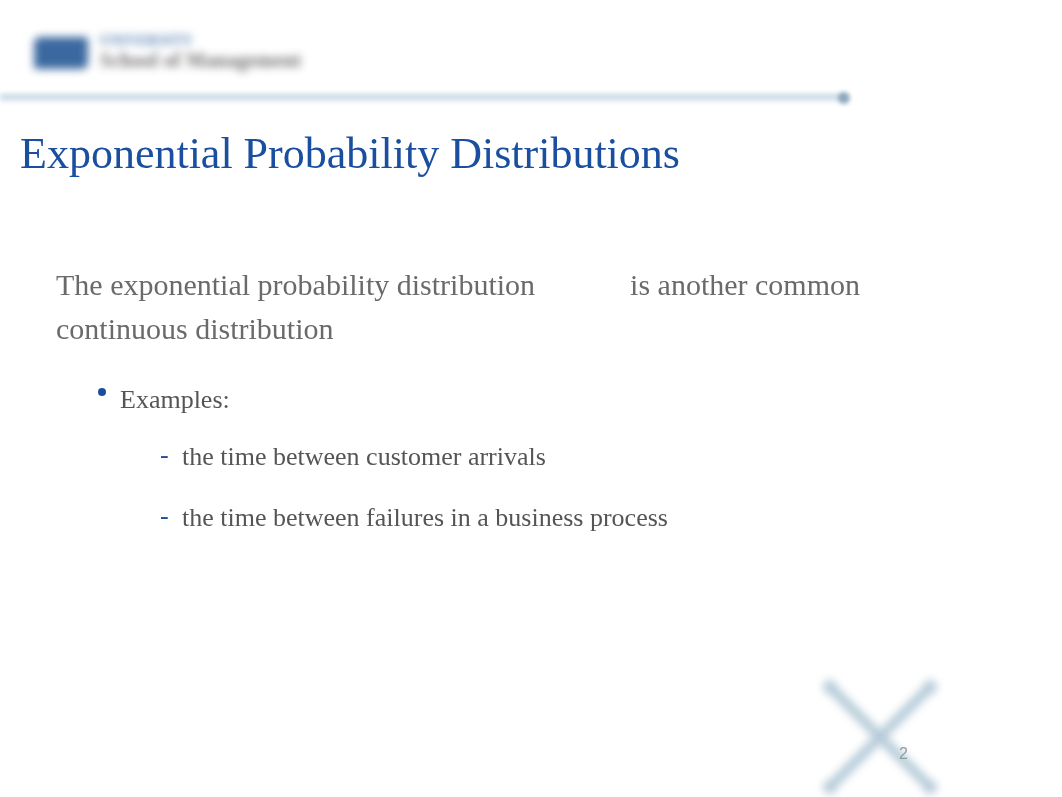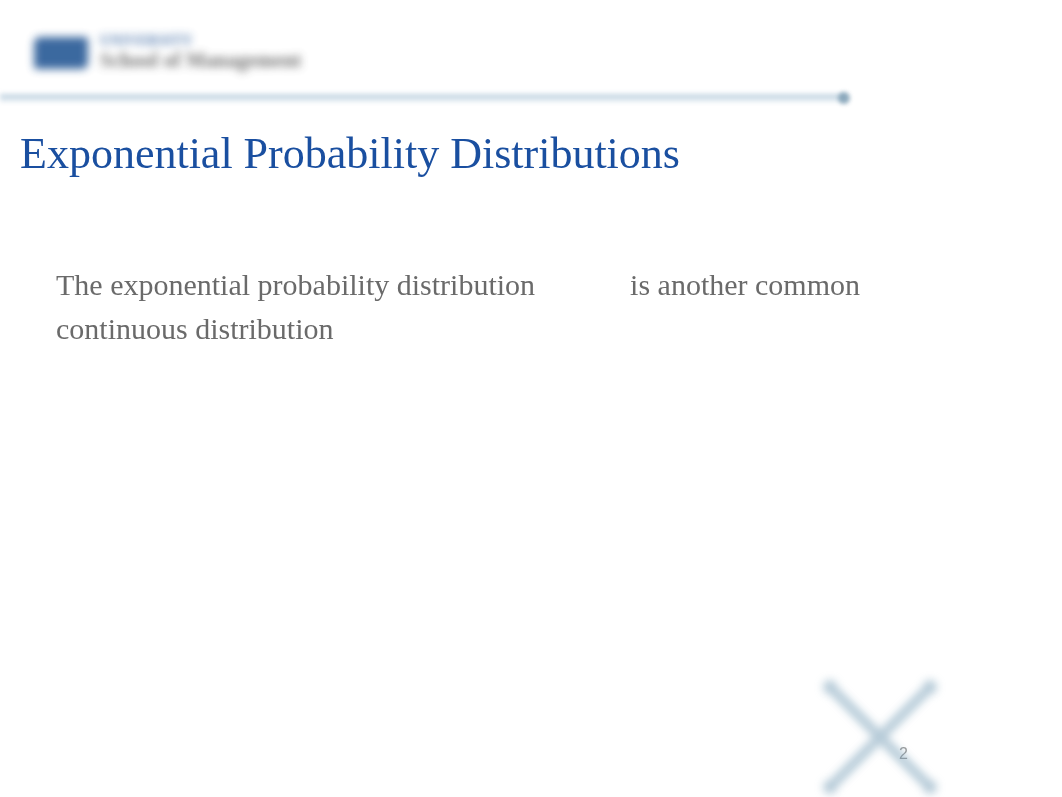--- a/index.html
+++ b/index.html
@@ -116,20 +116,31 @@
 
   <div class="body">
     <p class="intro">
       <span class="plain">The </span>
       <span class="plain">exponential probability distribution</span>
       <span style="display:inline-block; width:80px;"></span>
       <span class="plain"> is another common continuous distribution</span>
     </p>
 
     <ul class="level1">
+      <li>
+        <span>Examples:</span>
+        <ul class="level2">
+          <li>
+            <span>the time between customer arrivals</span>
+          </li>
+          <li>
+            <span>the time between failures in a business process</span>
+          </li>
+        </ul>
+      </li>
     </ul>
   </div>
 
   <div class="page-num">2</div>
 
   <div class="corner-decor">
     <svg viewBox="0 0 140 140">
       <line x1="20" y1="20" x2="120" y2="120" stroke="#7aa0b8" stroke-width="10" stroke-linecap="round"></line>
       <line x1="120" y1="20" x2="20" y2="120" stroke="#7aa0b8" stroke-width="10" stroke-linecap="round"></line>
       <circle cx="20" cy="20" r="7" fill="#7aa0b8"></circle>

